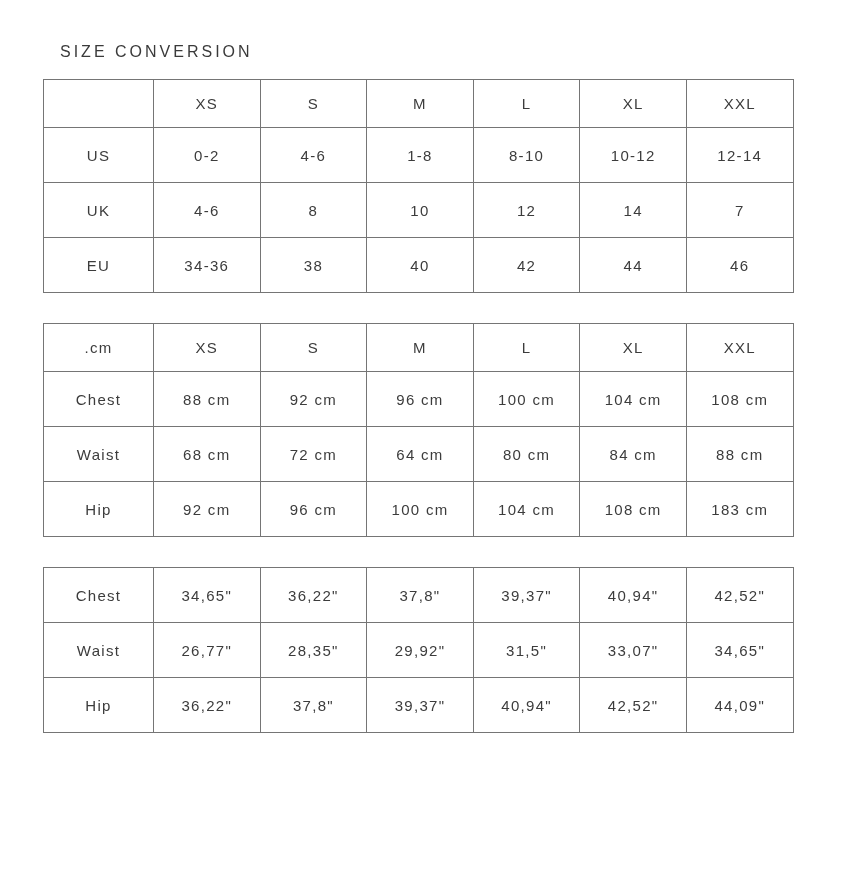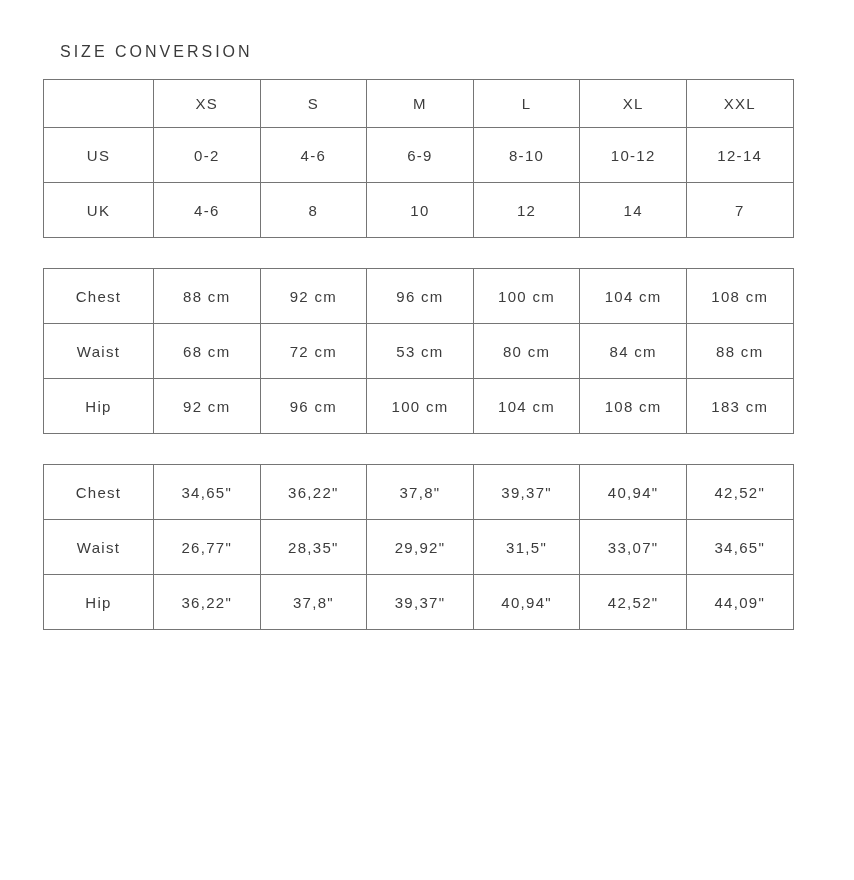--- a/index.html
+++ b/index.html
@@ -74,62 +74,80 @@
         <td>S</td>
         <td>M</td>
         <td>L</td>
         <td>XL</td>
         <td>XXL</td>
       </tr>
       <tr>
         <td>US</td>
         <td>0-2</td>
         <td>4-6</td>
-        <td>6-9</td>
+        <td>1-8</td>
         <td>8-10</td>
         <td>10-12</td>
         <td>12-14</td>
       </tr>
       <tr>
         <td>UK</td>
         <td>4-6</td>
         <td>8</td>
         <td>10</td>
         <td>12</td>
         <td>14</td>
         <td>7</td>
       </tr>
+      <tr>
+        <td>EU</td>
+        <td>34-36</td>
+        <td>38</td>
+        <td>40</td>
+        <td>42</td>
+        <td>44</td>
+        <td>46</td>
+      </tr>
     </tbody>
   </table>
 
   <table class="size-table">
     <colgroup>
       <col class="label-col">
         <col class="size-col">
         <col class="size-col">
         <col class="size-col">
         <col class="size-col">
         <col class="size-col">
         <col class="size-col">
     </colgroup>
     <tbody>
+      <tr class="header-row">
+        <td>.cm</td>
+        <td>XS</td>
+        <td>S</td>
+        <td>M</td>
+        <td>L</td>
+        <td>XL</td>
+        <td>XXL</td>
+      </tr>
       <tr>
         <td>Chest</td>
         <td>88 cm</td>
         <td>92 cm</td>
         <td>96 cm</td>
         <td>100 cm</td>
         <td>104 cm</td>
         <td>108 cm</td>
       </tr>
       <tr>
         <td>Waist</td>
         <td>68 cm</td>
         <td>72 cm</td>
-        <td>53 cm</td>
+        <td>64 cm</td>
         <td>80 cm</td>
         <td>84 cm</td>
         <td>88 cm</td>
       </tr>
       <tr>
         <td>Hip</td>
         <td>92 cm</td>
         <td>96 cm</td>
         <td>100 cm</td>
         <td>104 cm</td>

